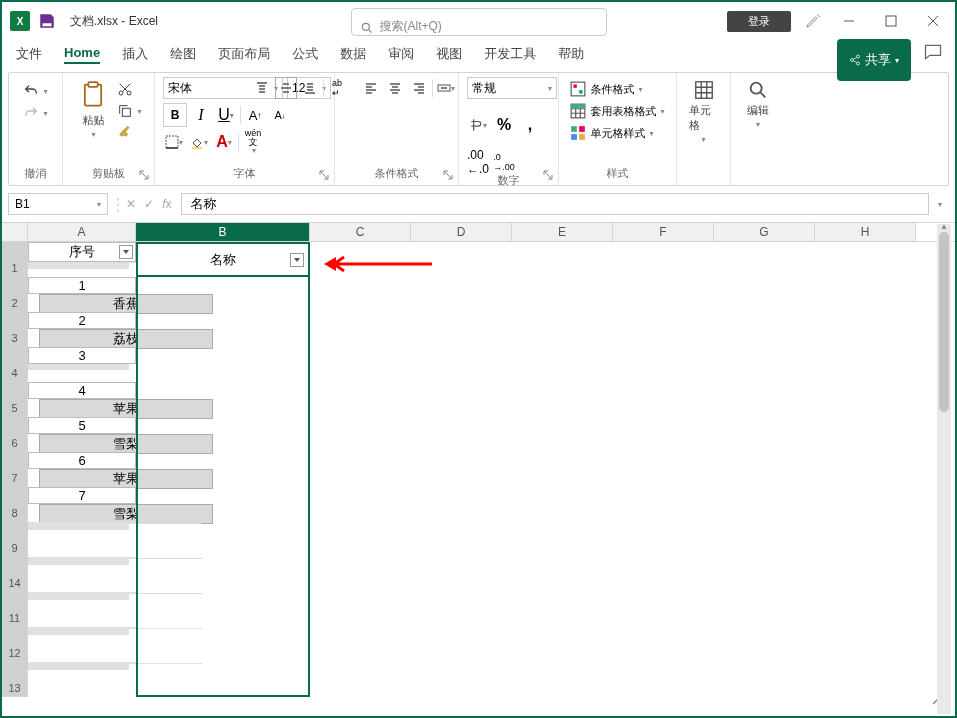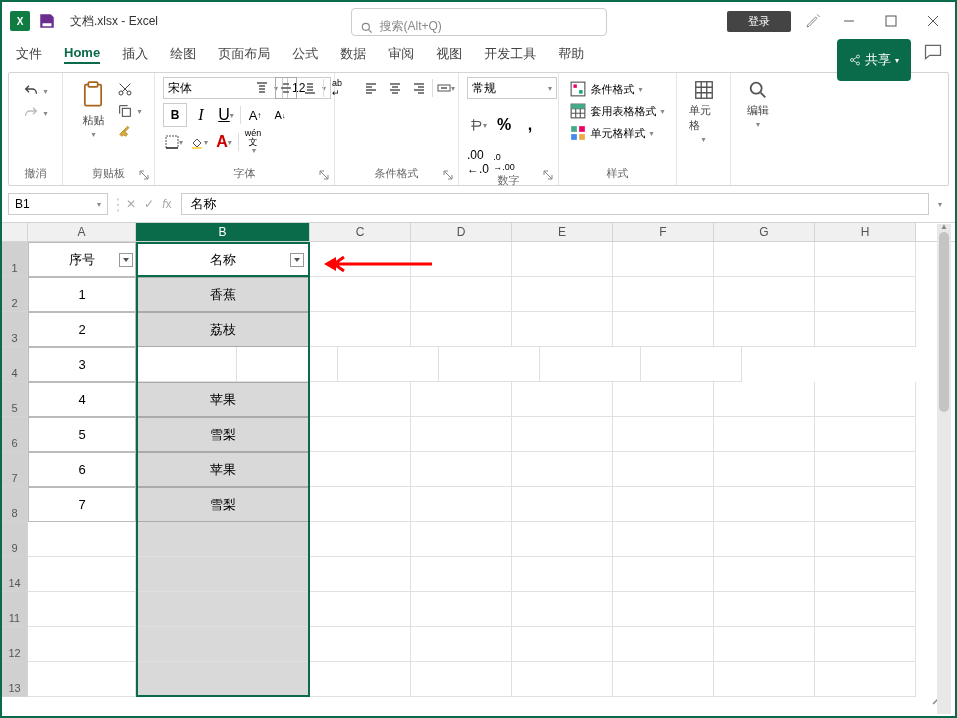--- a/index.html
+++ b/index.html
@@ -57,25 +57,25 @@
 .colA { width: 108px; }
 .colB { width: 174px; }
 .colC, .colD, .colE, .colF, .colG, .colH { width: 101px; }
 
 .gridbody { display: flex; }
 .rowheads { width: 26px; display: flex; flex-direction: column; }
 .rowhead { height: 35px; border-bottom: 1px solid #d4d4d4; border-right: 1px solid #d4d4d4; background: #f0f0f0; font-size: 11px; display: flex; align-items: flex-end; justify-content: center; padding-bottom: 2px; color: #555; }
 .rowhead.sel { background: #d0d0d0; }
 
 .cells { position: relative; }
-.row { display: flex; height: 35px; }
+.row { display: flex; height: 35px; flex-direction: column; }
 .cell { border-right: 1px solid #e0e0e0; border-bottom: 1px solid #e0e0e0; font-size: 13px; display: flex; align-items: center; justify-content: center; position: relative; }
 .cell.selcol { background: #d9d9d9; border-right: 1px solid #bbb; }
 .cell.dataA { background: #fff; border: 1px solid #bbb; }
-.cell.dataB { background: #d9d9d9; border: 1px solid #aaa; }
+.cell.dataB { background: #d9d9d9; border: 1px solid #aaa; margin-left: 11px; }
 
 .selection-outline { position: absolute; left: 108px; top: 0; width: 174px; height: 455px; border: 2px solid #0a6b4a; pointer-events: none; }
 .active-cell-outline { position: absolute; left: 108px; top: 0; width: 174px; height: 35px; background: #fff; border: 2px solid #0a6b4a; pointer-events: none; display: flex; align-items: center; justify-content: center; font-size: 13px; }
 
 .filter-btn { position: absolute; right: 2px; top: 50%; transform: translateY(-50%); width: 14px; height: 14px; border: 1px solid #999; background: #fff; display: flex; align-items: center; justify-content: center; }
 .filter-btn::after { content: ""; border-left: 3px solid transparent; border-right: 3px solid transparent; border-top: 4px solid #555; }
 
 .cursor-arrow { position: absolute; left: 247px; top: 1px; color: #000; }
 
 .red-arrow { position: absolute; left: 326px; top: 248px; color: red; font-size: 28px; font-weight: bold; pointer-events: none; }

